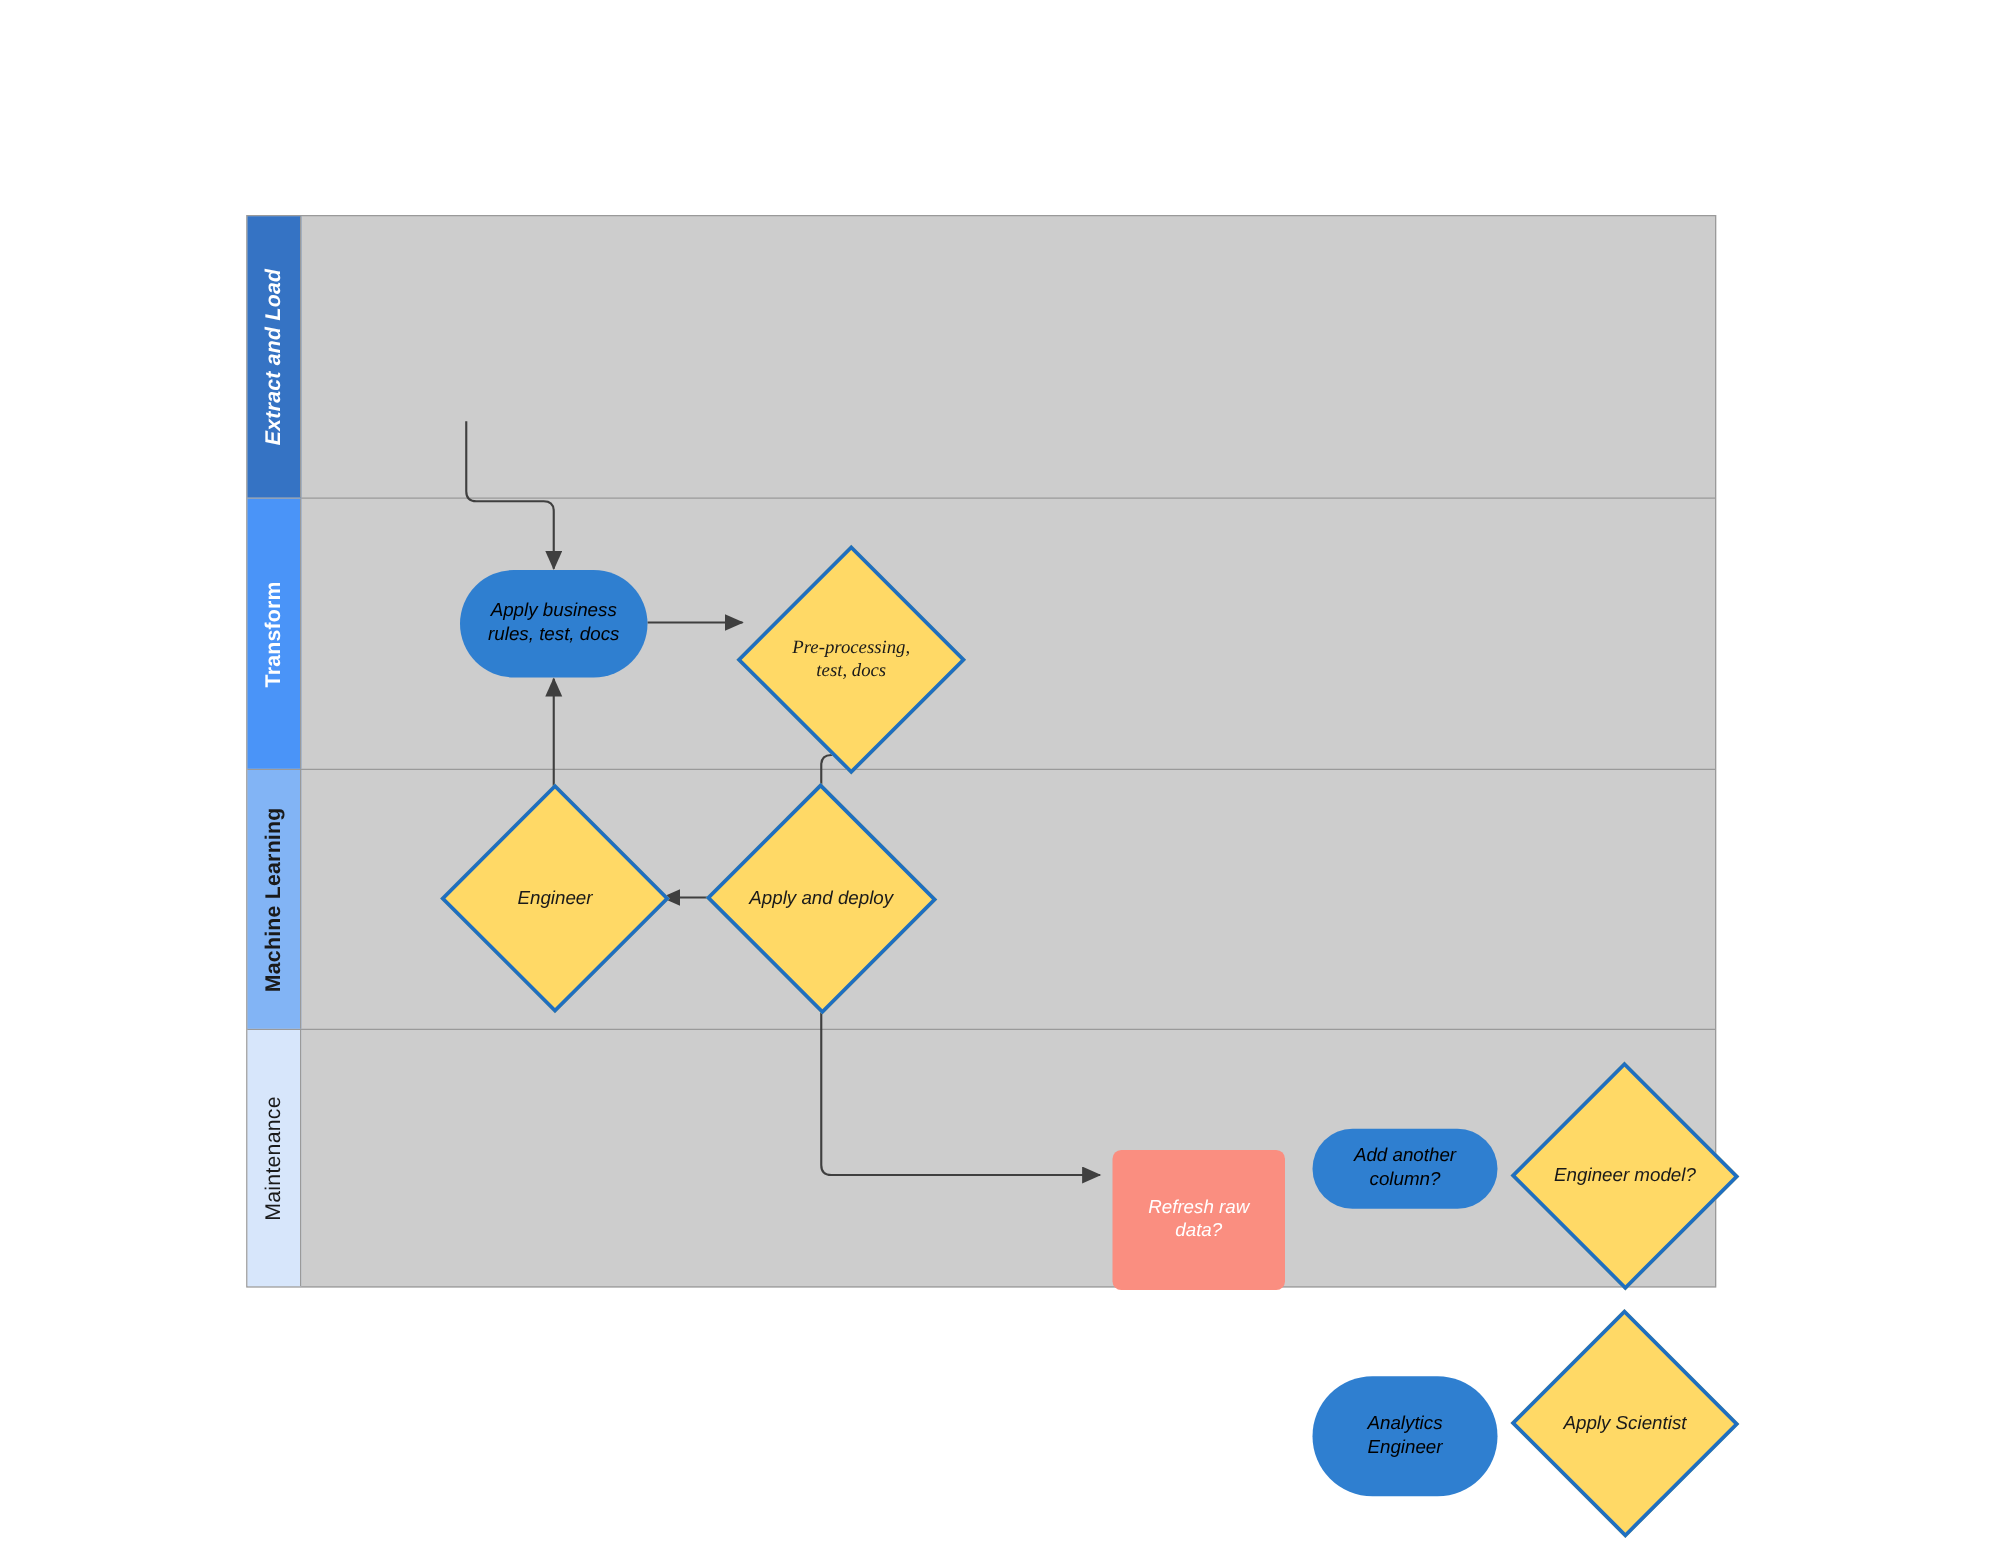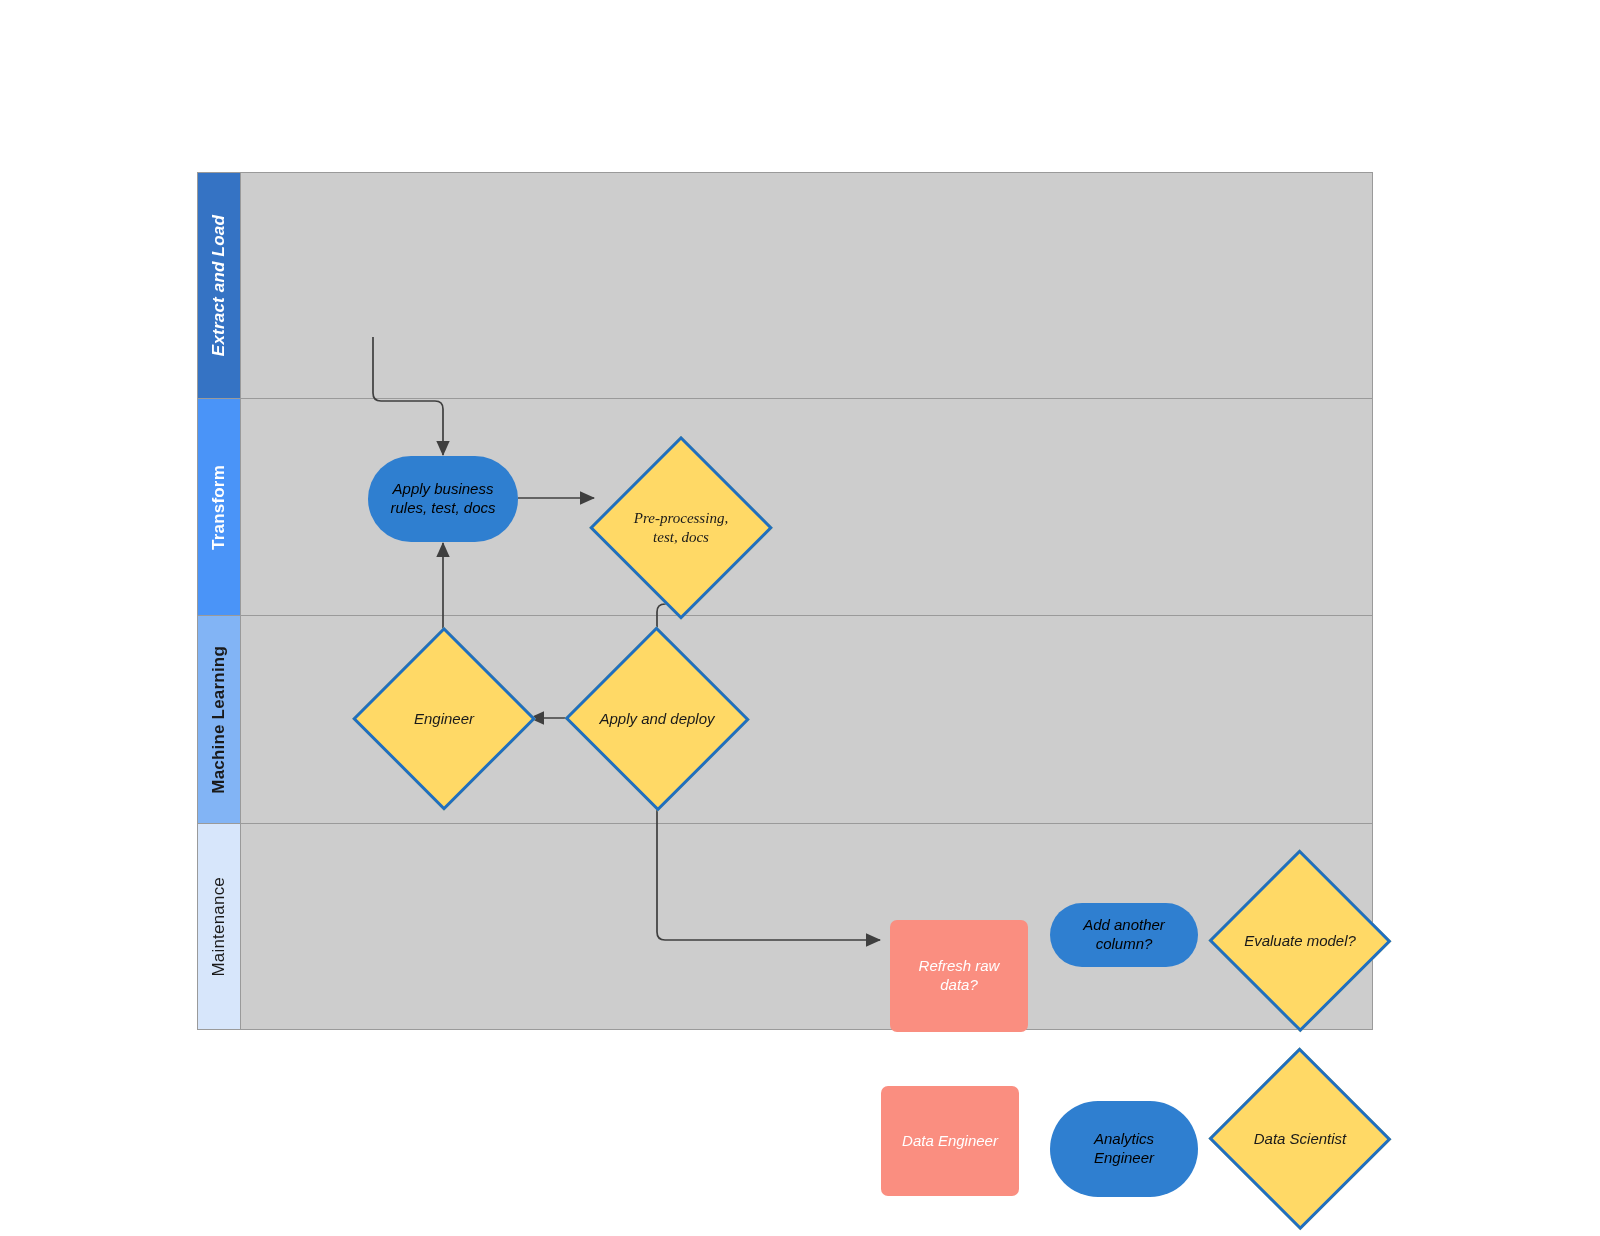--- a/index.html
+++ b/index.html
@@ -128,33 +128,30 @@
   <div class="node n-rect" style="left:890px;top:884px;width:138px;height:112px;font-size:15px;margin-top:36px;">
     <span style="padding:0 16px;">Refresh raw data?</span>
   </div>
 
   <div class="node n-pill" style="left:1050px;top:903px;width:148px;height:64px;font-size:15px;">
     <span style="padding:0 16px;">Add another column?</span>
   </div>
 
   <div class="node n-dia" style="left:1212px;top:880px;width:176px;height:122px;font-size:15px;">
     <div class="dia-bg" style="width:70.7%;height:101%;"></div>
-    <span class="dia-tx" style="white-space:nowrap;">Evaluate model?</span>
+    <span class="dia-tx" style="white-space:nowrap;">Engineer model?</span>
   </div>
 
   <div id="legend">
 
-    <div class="node n-rect" style="left:881px;top:1086px;width:138px;height:110px;font-size:15px;">
-      <span>Data Engineer</span>
-    </div>
 
     <div class="node n-pill" style="left:1050px;top:1101px;width:148px;height:96px;font-size:15px;">
       <span style="padding:0 16px;">Analytics Engineer</span>
     </div>
 
     <div class="node n-dia" style="left:1212px;top:1078px;width:176px;height:122px;font-size:15px;">
       <div class="dia-bg" style="width:70.7%;height:101%;"></div>
-      <span class="dia-tx" style="white-space:nowrap;">Data Scientist</span>
+      <span class="dia-tx" style="white-space:nowrap;">Apply Scientist</span>
     </div>
 
   </div>
 
 </div>
 
 </body></html>

